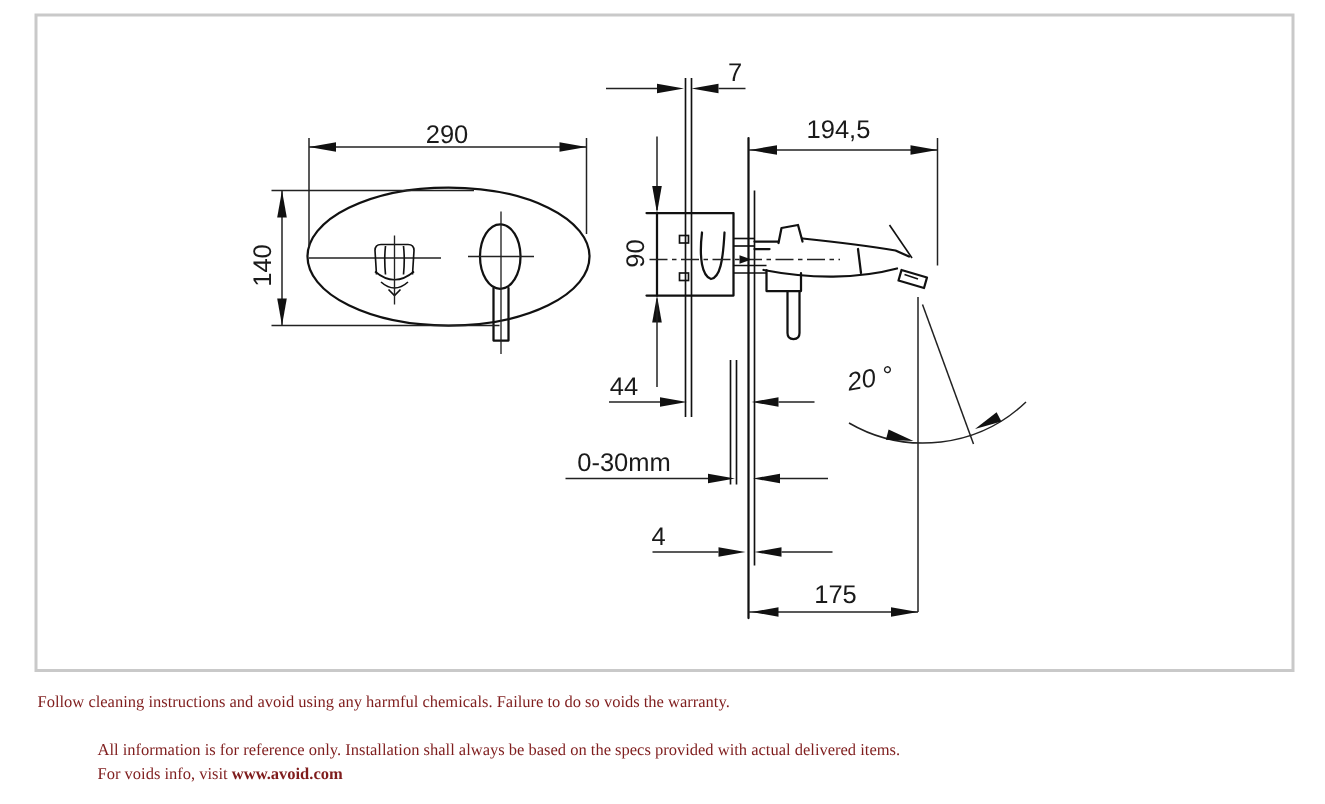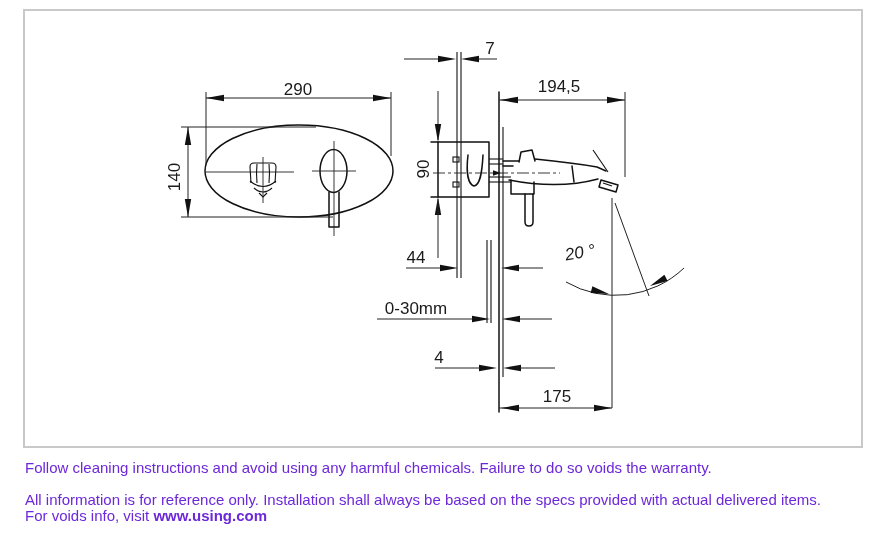--- a/index.html
+++ b/index.html
@@ -9,24 +9,24 @@
         background:#ffffff;border:2px solid #c9c9c9;}
   .drawing-svg{position:absolute;left:0;top:0;width:883px;height:536px;}
   .drawing-svg text{font-family:"Liberation Sans",sans-serif;font-size:17px;fill:#1a1a1a;}
   .drawing-svg .dim-label-vert{font-size:17px;}
   .drawing-svg .angle-label{font-style:italic;}
   .outline{stroke:#111111;stroke-width:1.5;fill:none;stroke-linecap:round;stroke-linejoin:round;}
   .thin{stroke:#111111;stroke-width:1.1;fill:none;}
   .dimline{stroke:#222222;stroke-width:1;fill:none;}
   .centerline{stroke:#222222;stroke-width:0.9;fill:none;}
   .arrow{fill:#111111;stroke:none;}
-  .footer{position:absolute;left:25px;color:#6d28d9;font-size:15px;line-height:16px;}
+  .footer{position:absolute;left:25px;color:#7f1d1d;font-size:11px;line-height:16px;font-family:Liberation Serif, serif;}
   .footer b{font-weight:bold;}
   #footer-warning{top:460px;}
-  #footer-disclaimer{top:492px;}
+  #footer-disclaimer{top:492px;margin-left:40px;}
 </style>
 </head>
 <body>
 
 <div class="page">
 
   <div class="drawing-frame"></div>
 
   <svg class="drawing-svg" viewBox="0 0 883 536">
 
@@ -174,16 +174,16 @@
         <polygon class="arrow" points="650,286 664.4,274.8 667.6,281"></polygon>
         <text x="580" y="258" text-anchor="middle" class="angle-label" transform="rotate(-10 580 252)">20 °</text>
       </g>
     </g>
   </svg>
 
   <div class="footer" id="footer-warning">Follow cleaning instructions and avoid using any harmful chemicals. Failure to do so voids the warranty.</div>
 
   <div class="footer" id="footer-disclaimer">
     <span>All information is for reference only. Installation shall always be based on the specs provided with actual delivered items.</span><br>
-    <span>For voids info, visit </span><b>www.using.com</b>
+    <span>For voids info, visit </span><b>www.avoid.com</b>
   </div>
 
 </div>
 
 </body></html>

